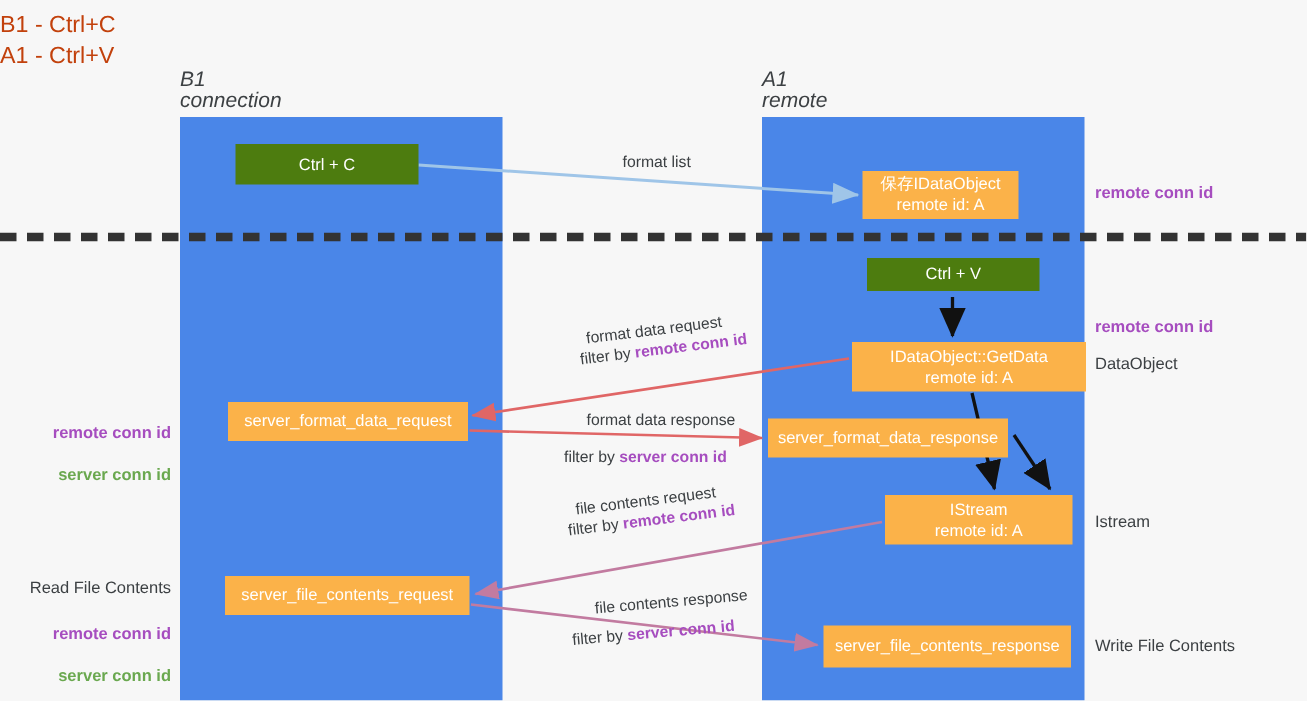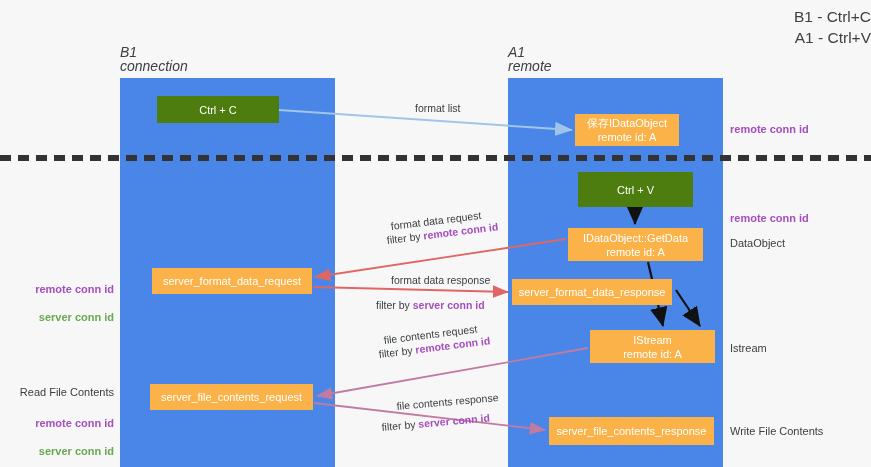--- a/index.html
+++ b/index.html
@@ -28,24 +28,24 @@
     background: #4a86e8;
   }
   #lane-b1 { left: 120px; top: 78px; width: 215px; height: 389px; }
   #lane-a1 { left: 508px; top: 78px; width: 215px; height: 389px; }
 
   
   #diagram-title {
     position: absolute;
     left: 0; top: 6px;
     width: 871px;
-    text-align: right;
+    text-align: left;
     font-size: 15.5px;
     line-height: 21px;
-    color: #404040;
+    color: #c2410c;
   }
   #diagram-title div { white-space: pre; }
 
   .lane-header {
     position: absolute;
     text-align: left;
     font-size: 14px;
     line-height: 14px;
     color: #3c4043;
     font-style: italic;
@@ -67,22 +67,22 @@
     line-height: 14px;
     z-index: 5;
   }
   .node.green { background: #4d7c0f; }
   .node.orange { background: #fbb košt; }
   .node.orange { background: #fbb249; }
   .node .l2 { font-size: 11px; }
 
   #node-ctrlc        { left: 157px; top: 96px;  width: 122px; height: 27px; }
   #node-idataobject  { left: 575px; top: 114px; width: 104px; height: 32px; }
-  #node-ctrlv        { left: 578px; top: 172px; width: 115px; height: 35px; }
-  #node-getdata      { left: 568px; top: 228px; width: 135px; height: 33px; }
+  #node-ctrlv        { left: 578px; top: 172px; width: 115px; height: 22px; }
+  #node-getdata      { left: 568px; top: 228px; width: 156px; height: 33px; }
   #node-sfdreq       { left: 152px; top: 268px; width: 160px; height: 26px; text-align: center; }
   #node-sfdres       { left: 512px; top: 279px; width: 160px; height: 26px; }
   #node-istream      { left: 590px; top: 330px; width: 125px; height: 33px; }
   #node-sfcreq       { left: 150px; top: 384px; width: 163px; height: 26px; text-align: right; }
   #node-sfcres       { left: 549px; top: 417px; width: 165px; height: 28px; }
 
   
   .side-label {
     position: absolute;
     font-size: 11px;

